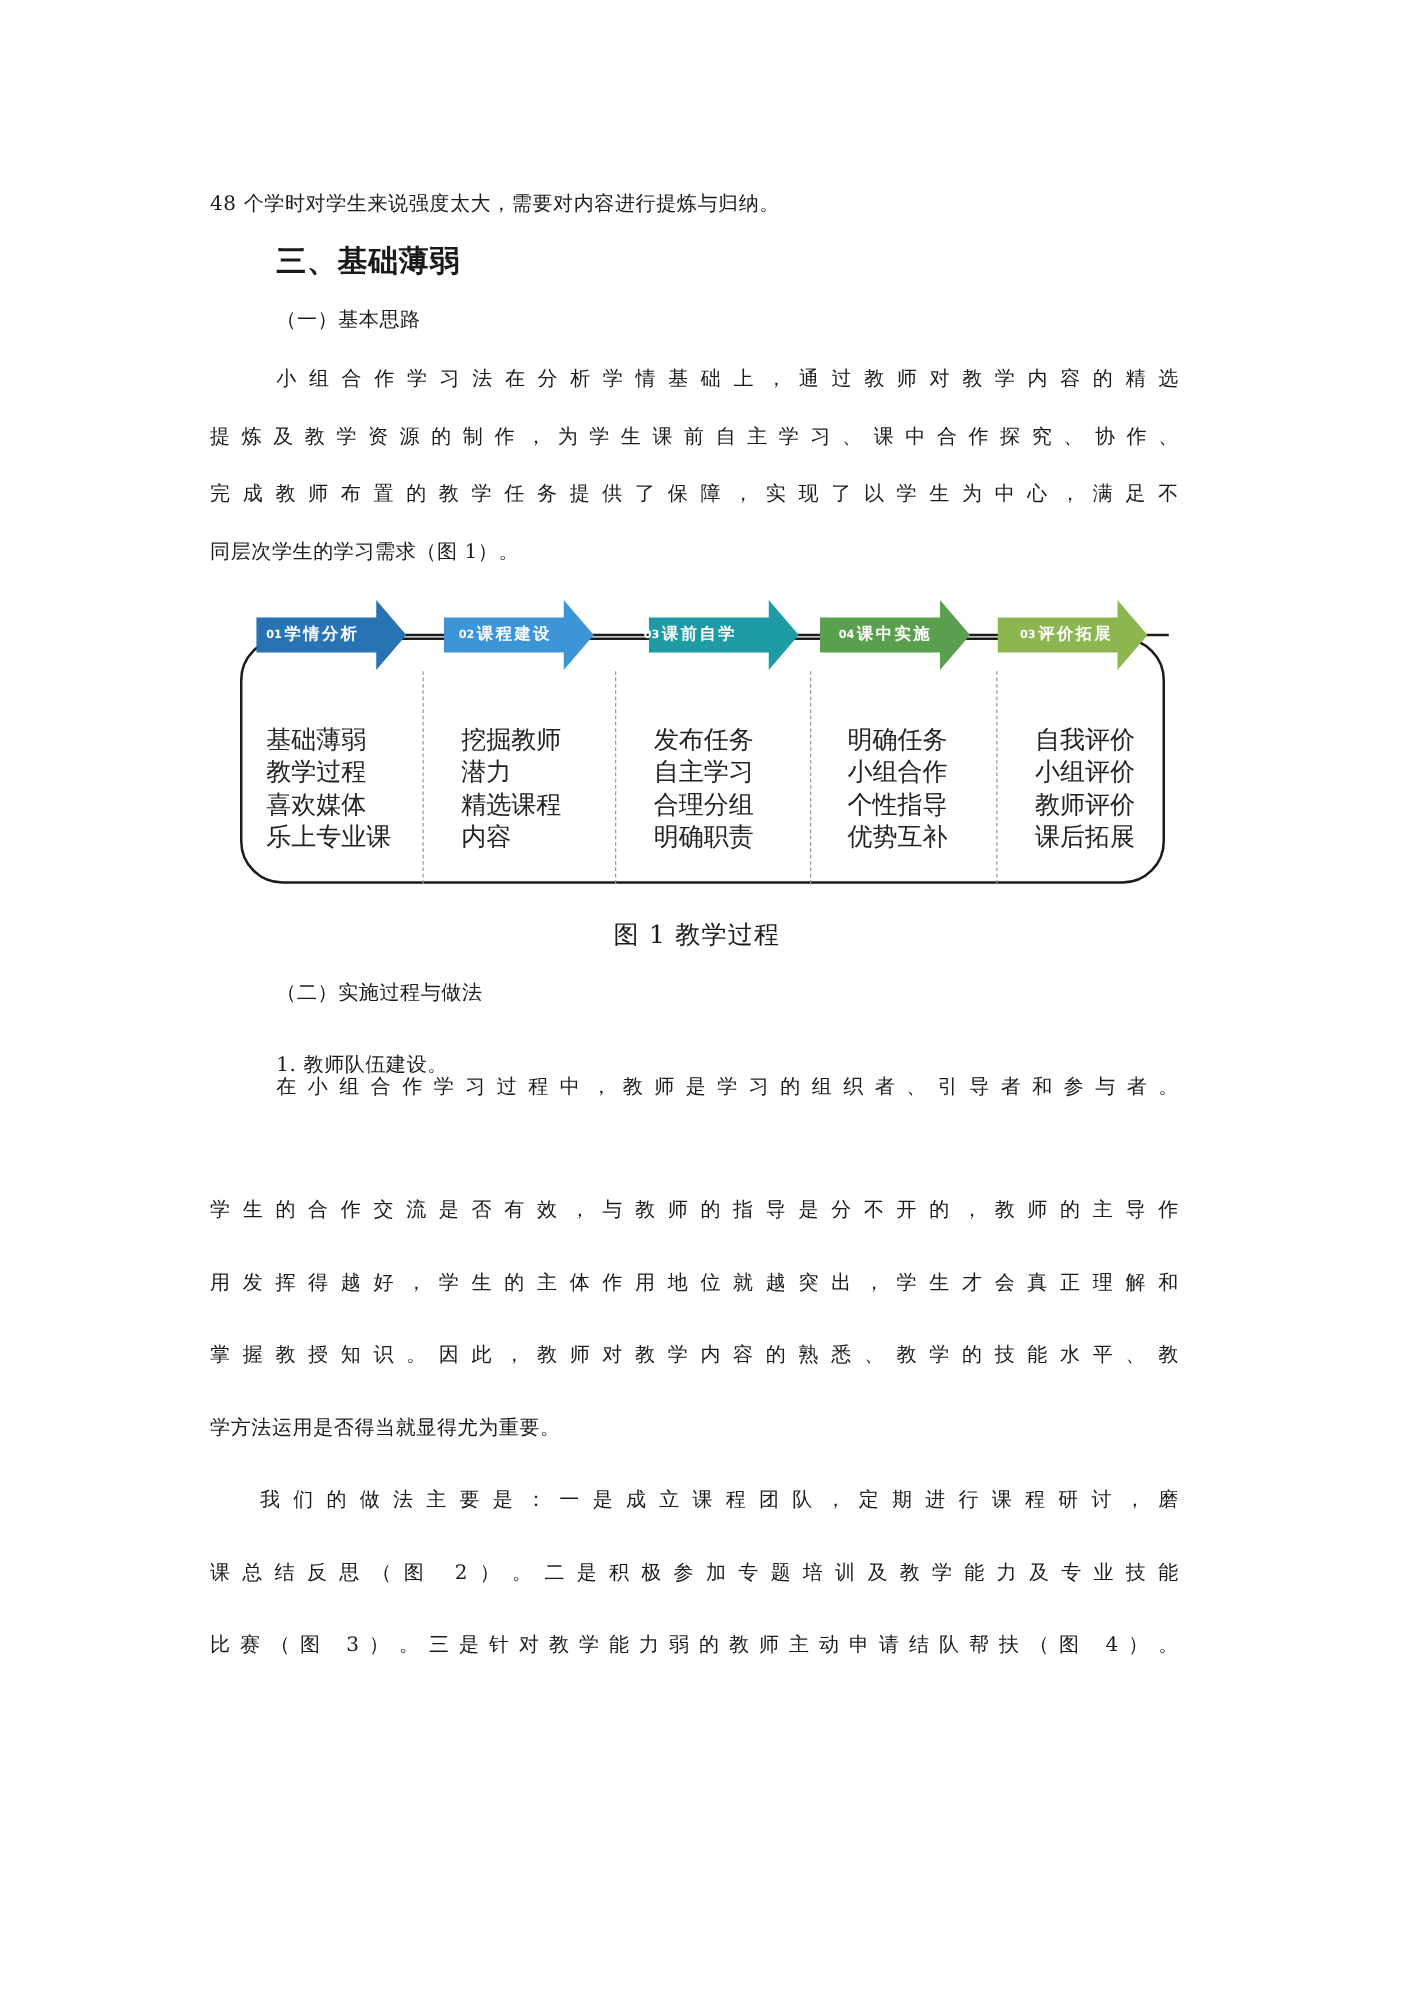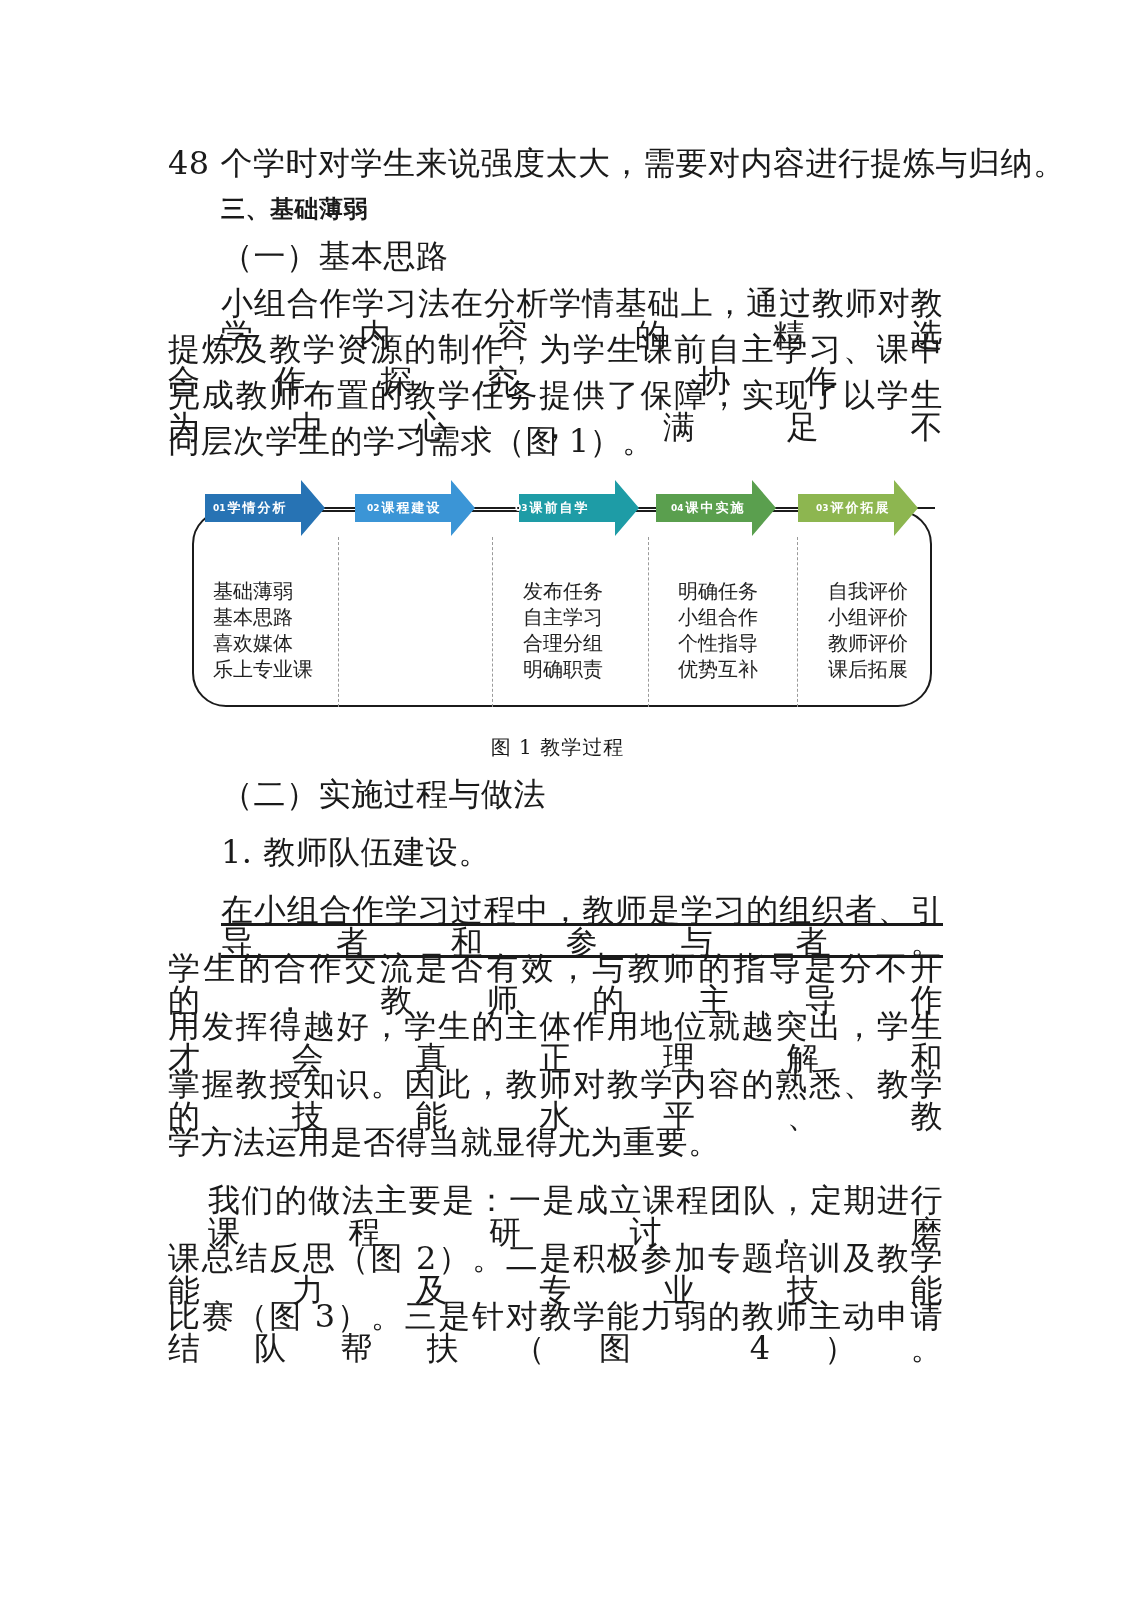--- a/index.html
+++ b/index.html
@@ -3,21 +3,21 @@
   <meta charset="utf-8">
   <style>
     html, body { margin: 0; padding: 0; background: #ffffff; }
     body {
       width: 1131px; height: 1600px; position: relative; overflow: hidden;
       font-family: "DejaVu Serif", "Liberation Serif", serif;
       color: #1a1a1a;
     }
     .line {
       position: absolute; left: 168px; width: 775px;
-      font-size: 32px; line-height: 32px; white-space: nowrap;
+      font-size: 16px; line-height: 32px; white-space: nowrap;
       letter-spacing: 0.5px;
     }
     .bold { font-family: "DejaVu Sans", "Liberation Sans", sans-serif; font-weight: bold; }
     .justify { text-align-last: justify; text-align: justify; white-space: normal; }
 
     
     .diagram { position: absolute; left: 185px; top: 475px; width: 760px; height: 240px; }
     .frame {
       position: absolute; left: 7px; top: 35px; width: 740px; height: 197px;
       border: 2px solid #1b1b1b; border-radius: 34px; box-sizing: border-box;
@@ -110,23 +110,29 @@
     <svg width="120" height="56" viewBox="0 0 120 56">
       <polygon points="0,14 96,14 96,0 120,28 96,56 96,42 0,42" fill="#8db650"></polygon>
     </svg>
     <div class="arrow-label" style="left:18px;">
       <span class="num">03</span><span>评价拓展</span>
     </div>
   </div>
 
   <div class="col" style="left:28px;">
     <div>基础薄弱</div>
-    <div>基本思路</div>
+    <div>教学过程</div>
     <div>喜欢媒体</div>
     <div>乐上专业课</div>
+  </div>
+  <div class="col" style="left:184px;">
+    <div>挖掘教师</div>
+    <div>潜力</div>
+    <div>精选课程</div>
+    <div>内容</div>
   </div>
   <div class="col" style="left:338px;">
     <div>发布任务</div>
     <div>自主学习</div>
     <div>合理分组</div>
     <div>明确职责</div>
   </div>
   <div class="col" style="left:493px;">
     <div>明确任务</div>
     <div>小组合作</div>
@@ -140,21 +146,21 @@
     <div>课后拓展</div>
   </div>
 </div>
 
 <div class="caption" style="left:-8px;">图 1  教学过程</div>
 
 <div class="line" style="left:221px; top:778px;">（二）实施过程与做法</div>
 
 <div class="line" style="left:221px; top:836px;">1. 教师队伍建设。</div>
 
-<div class="line justify" style="left:221px; width:722px; top:894px;text-decoration:underline;">在小组合作学习过程中，教师是学习的组织者、引导者和参与者。</div>
+<div class="line justify" style="left:221px; width:722px; top:853px;">在小组合作学习过程中，教师是学习的组织者、引导者和参与者。</div>
 <div class="line justify" style="top:952px;">学生的合作交流是否有效，与教师的指导是分不开的，教师的主导作</div>
 <div class="line justify" style="top:1010px;">用发挥得越好，学生的主体作用地位就越突出，学生才会真正理解和</div>
 <div class="line justify" style="top:1068px;">掌握教授知识。因此，教师对教学内容的熟悉、教学的技能水平、教</div>
 <div class="line" style="top:1126px;">学方法运用是否得当就显得尤为重要。</div>
 
 <div class="line justify" style="left:208px; width:735px; top:1184px;">我们的做法主要是：一是成立课程团队，定期进行课程研讨，磨</div>
 <div class="line justify" style="top:1242px;">课总结反思（图 2）。二是积极参加专题培训及教学能力及专业技能</div>
 <div class="line justify" style="top:1300px;">比赛（图 3）。三是针对教学能力弱的教师主动申请结队帮扶（图 4）。</div>
 
 </body></html>

